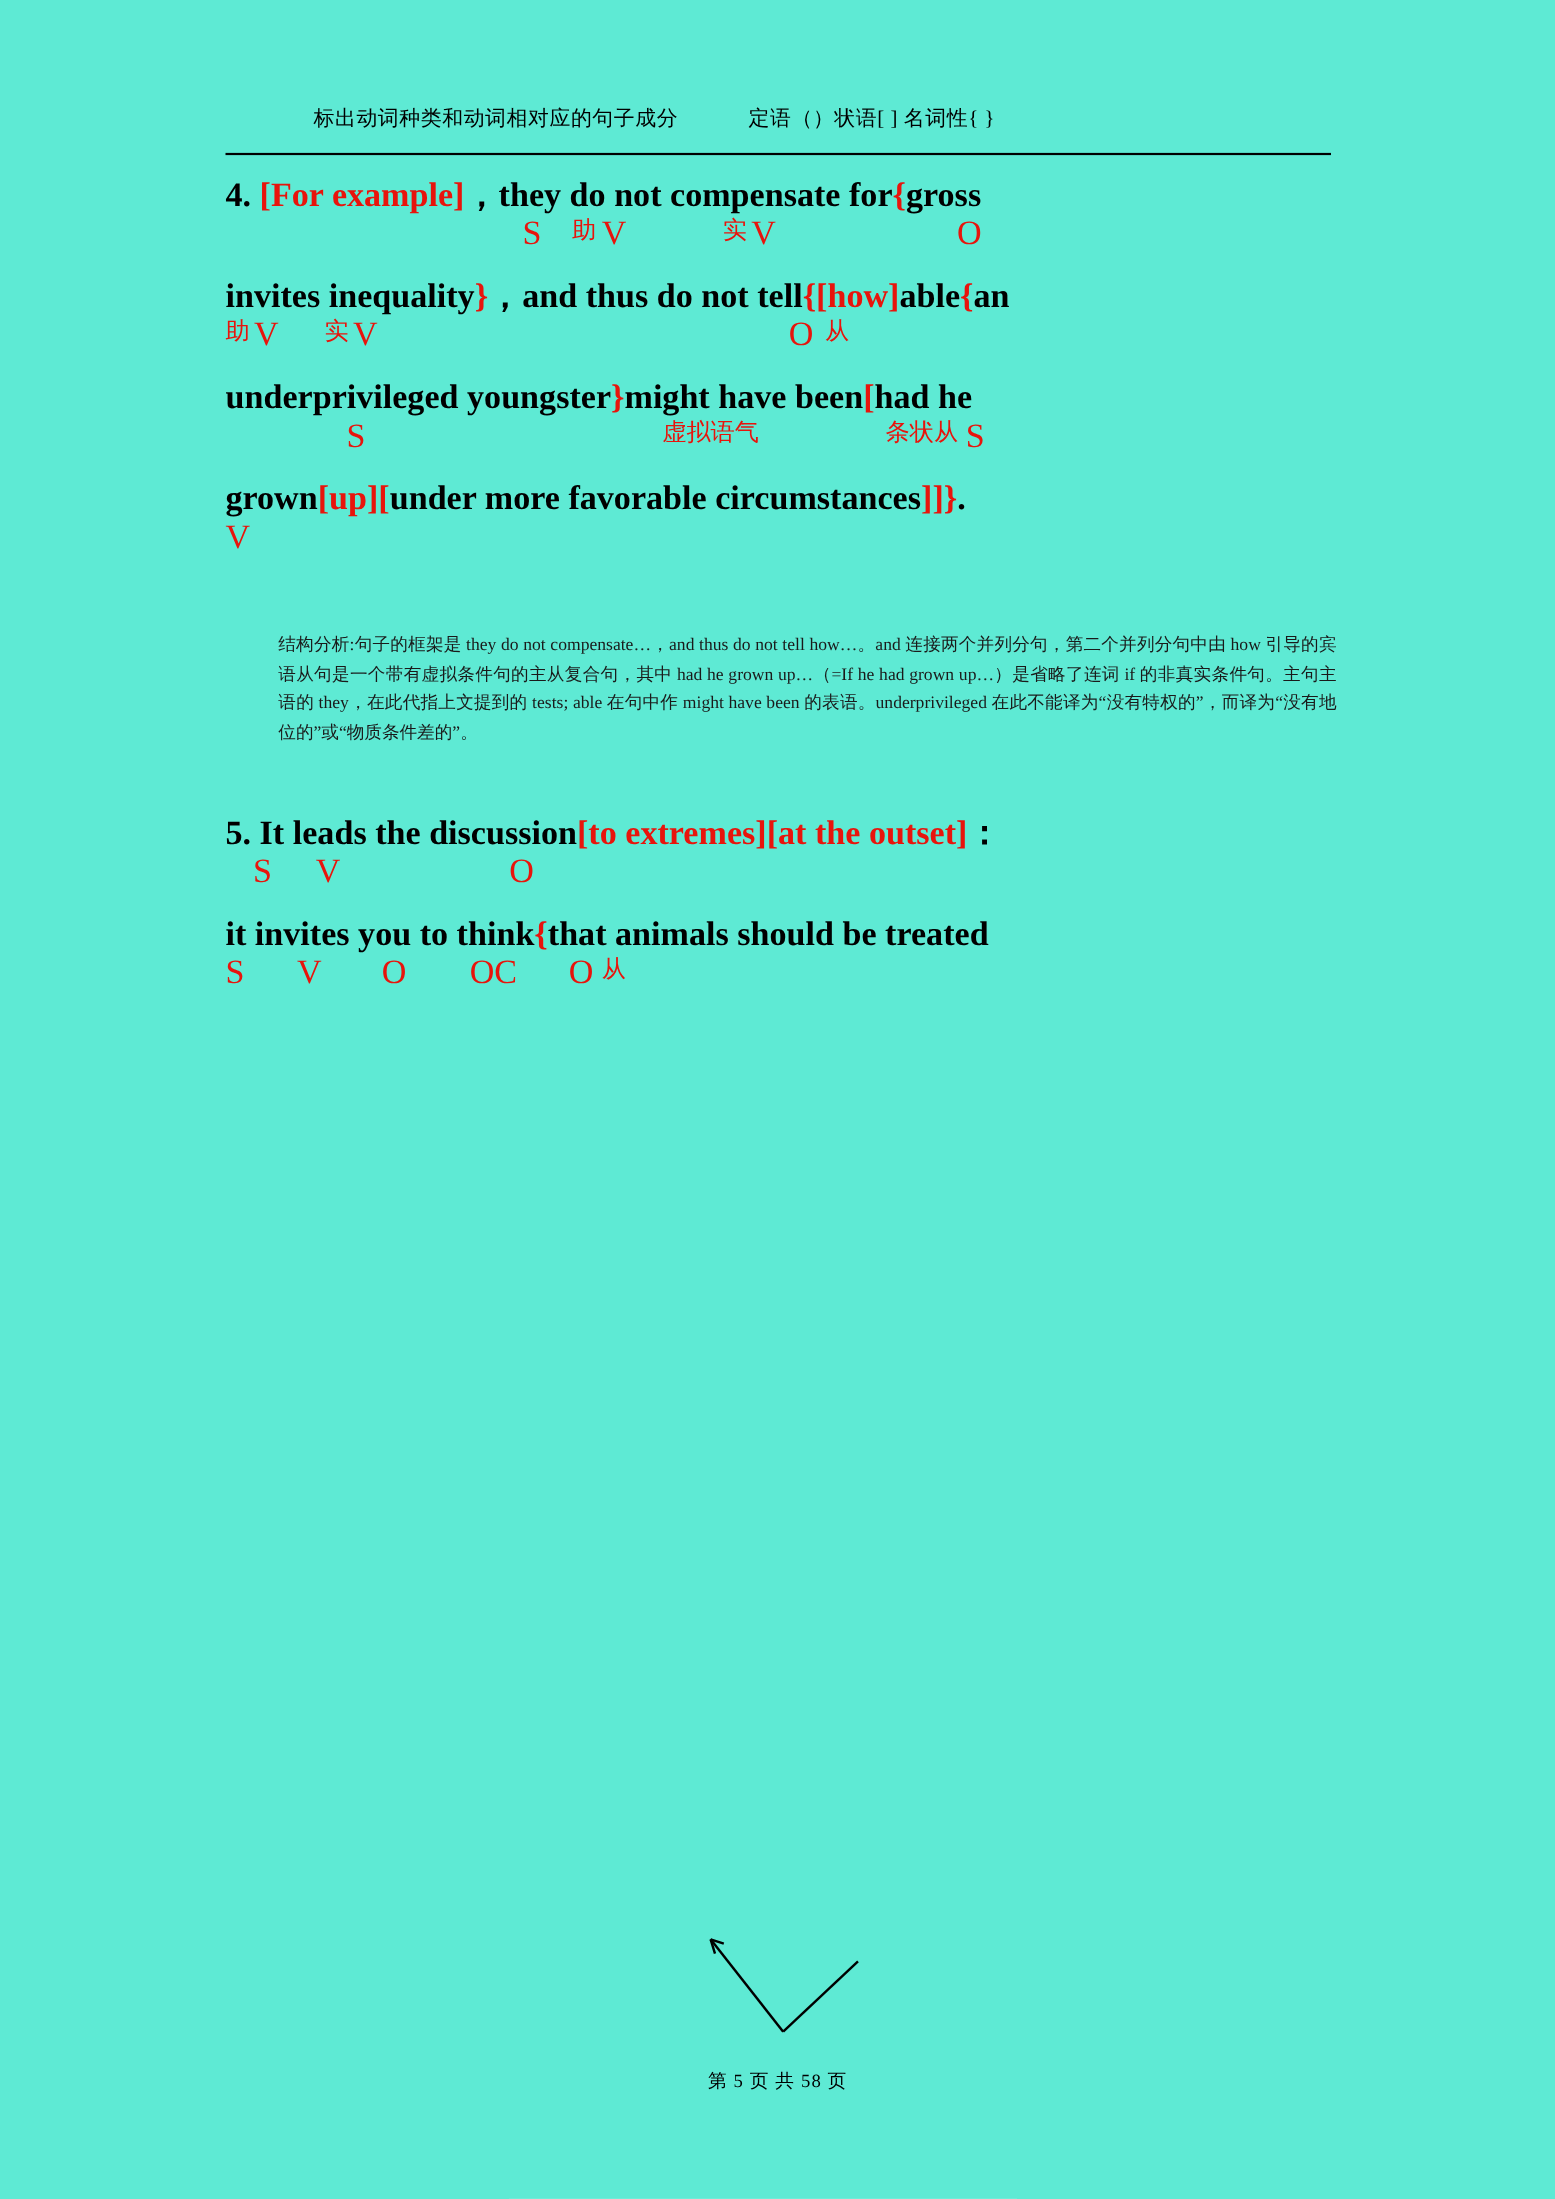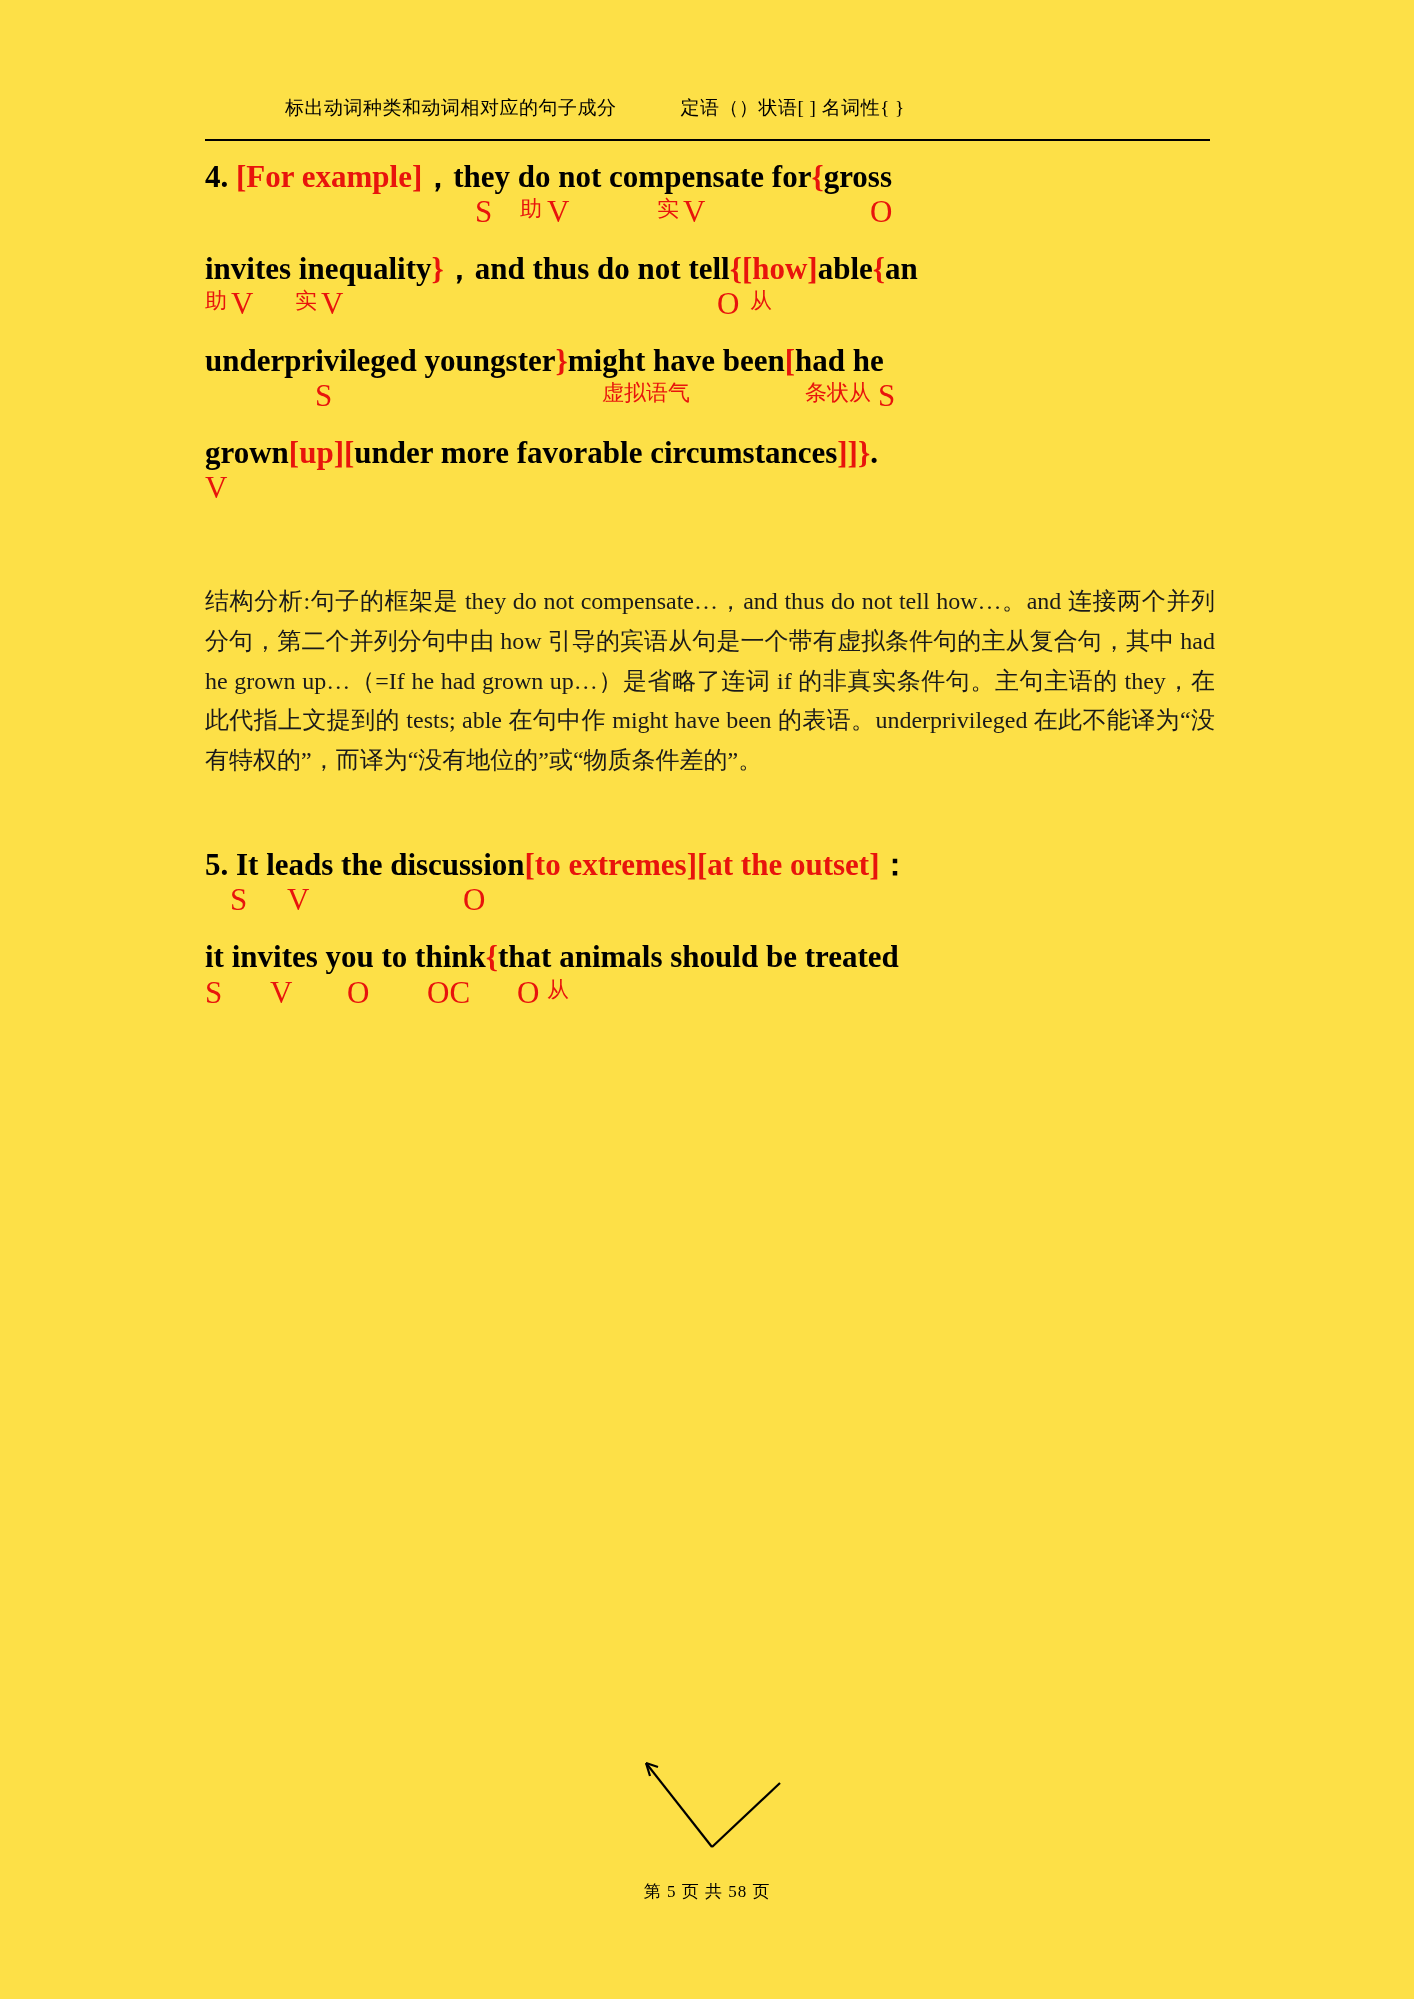--- a/index.html
+++ b/index.html
@@ -5,21 +5,21 @@
   html, body {
     margin: 0;
     padding: 0;
     background: #ffffff;
   }
   .page {
     position: relative;
     width: 1414px;
     height: 1999px;
     margin: 0 auto;
-    background: #fde047;
+    background: #5eead4;
     font-family: "Liberation Serif", "DejaVu Serif", serif;
     color: #000000;
     overflow: hidden;
   }
 
   
   .header {
     position: absolute;
     left: 205px;
     top: 95px;
@@ -72,25 +72,26 @@
     white-space: nowrap;
   }
   .annot .cn { font-size: 22px; }
   .annot .big { font-size: 31px; }
 
   .gap-s { height: 30px; }
   .gap-m { height: 44px; }
 
   
   .analysis {
-    font-size: 24px;
+    font-size: 16px;
     line-height: 1.65;
     text-align: justify;
     color: #1a1a1a;
     font-family: "Liberation Serif", "DejaVu Serif", serif;
+    margin-left: 48px;
   }
 
   
   .footer {
     position: absolute;
     left: 0;
     right: 0;
     top: 1880px;
     text-align: center;
     font-size: 17px;

